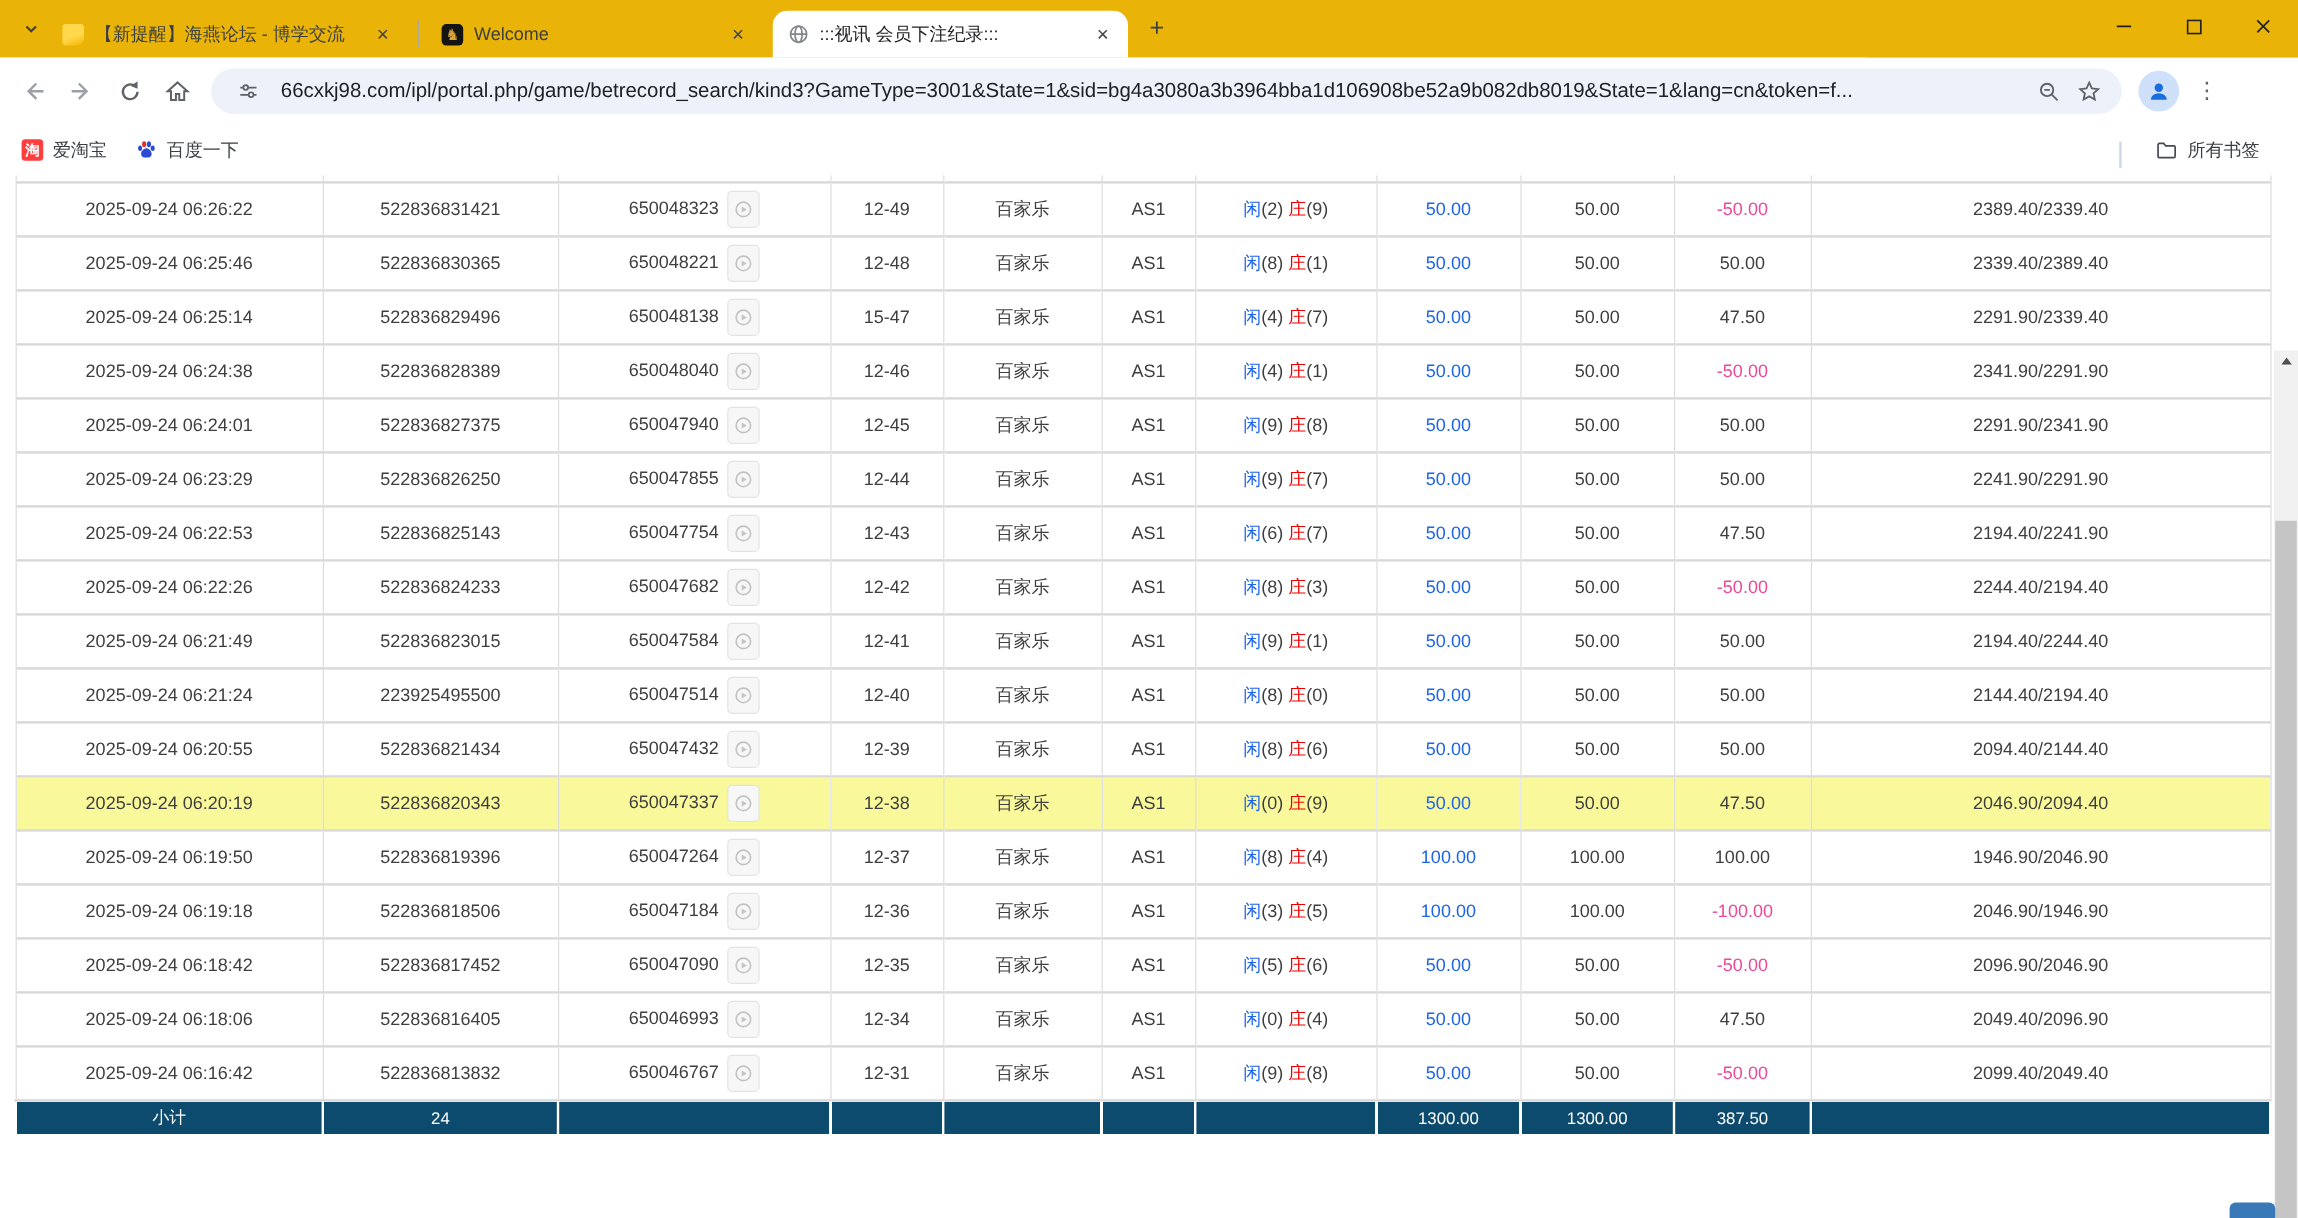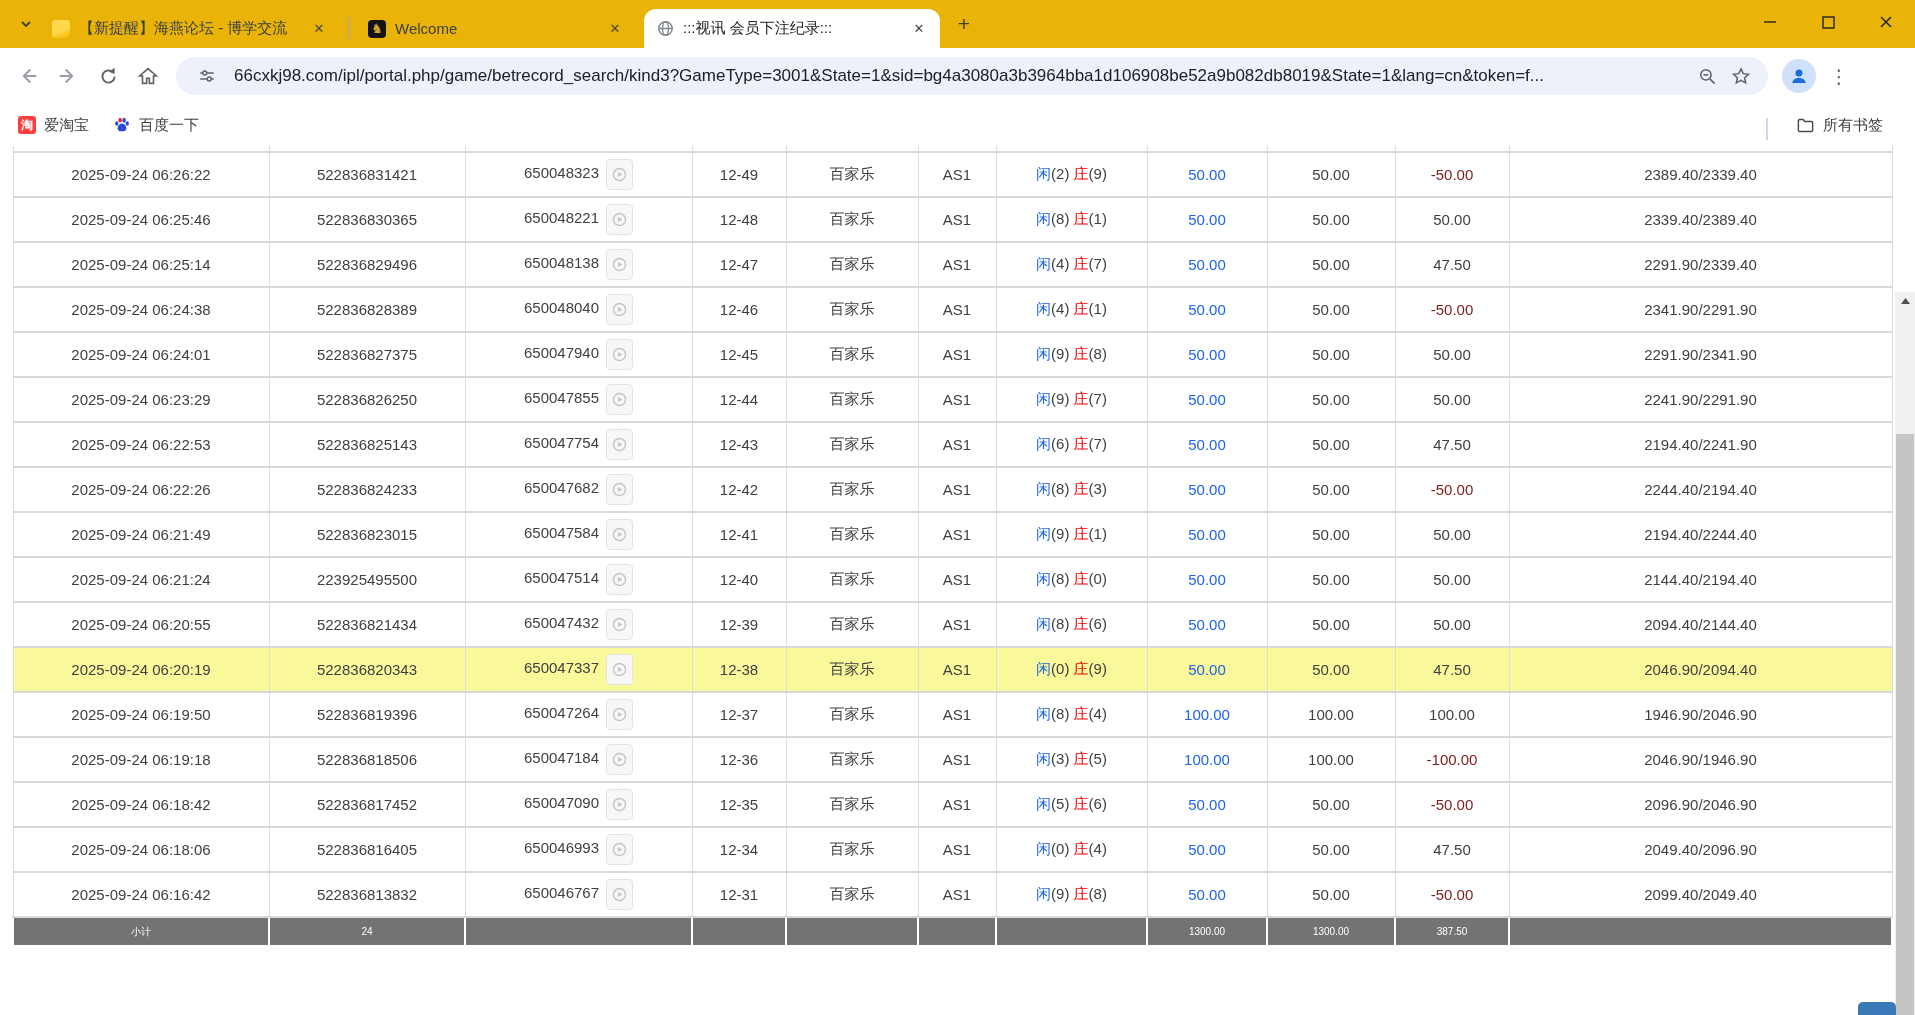--- a/index.html
+++ b/index.html
@@ -50,24 +50,24 @@
 
   
   #content { position:absolute; left:0; top:146px; width:1915px; height:869px; background:#fff; overflow:hidden; }
   table { border-collapse:collapse; table-layout:fixed; position:absolute; left:12px; top:0; width:1879px; }
   td { border:1px solid #dcdcdc; border-bottom:2px solid #d9d9d9; text-align:center; font-size:15px;
     color:#3f3f3f; height:45px; padding:0; overflow:hidden; white-space:nowrap; }
   tr.sliver td { height:6px; border-top:none; }
   tr.hl td { background:#f9f99c; }
   td .blue, .blue { color:#1d64e8; }
   td .red { color:#ef0000; }
-  td.neg { color:#7f1d1d;text-align:center; }
+  td.neg { color:#ec4899;text-align:center; }
   .vicon { display:inline-block; width:27px; height:31px; background:#f7f7f7; border:1px solid #e3e3e3;
     border-radius:4px; vertical-align:middle; margin-left:7px; line-height:29px; }
-  tr.foot td { background:#737373; color:#fff; border:2px solid #fff; height:29px; font-size:10px; }
+  tr.foot td { background:#0c4a6e; color:#fff; border:2px solid #fff; height:29px; font-size:14px; }
   
   .c0{width:256px}.c1{width:196px}.c2{width:227px}.c3{width:94px}.c4{width:132px}.c5{width:78px}
   .c6{width:151px}.c7{width:120px}.c8{width:128px}.c9{width:114px}.c10{width:383px}
 
   
   #scrollbar { position:absolute; right:0; top:146px; width:20px; height:869px; background:#f1f1f1; }
   #sb-up { position:absolute; top:0; left:0; width:20px; height:18px; display:flex; align-items:center;
     justify-content:center; color:#505050; font-size:9px; }
   #sb-thumb { position:absolute; top:142px; left:1px; width:18px; height:727px; background:#c5c5c5; }
 
@@ -277,21 +277,21 @@
             <td>50.00</td>
             <td>2339.40/2389.40</td>
           </tr>
           <tr class="row">
             <td>2025-09-24 06:25:14</td>
             <td>522836829496</td>
             <td>650048138<span class="vicon"><svg width="17" height="17" viewBox="0 0 24 24" style="margin:6px auto 0">
                   <circle cx="12" cy="12" r="8.5" fill="none" stroke="#c4c4c4" stroke-width="2"></circle>
                   <polygon points="10,8.5 16,12 10,15.5" fill="#c4c4c4"></polygon>
                 </svg></span></td>
-            <td>12-47</td>
+            <td>15-47</td>
             <td>百家乐</td>
             <td>AS1</td>
             <td><span class="blue">闲</span>(4) <span class="red">庄</span>(7)</td>
             <td class="blue">50.00</td>
             <td>50.00</td>
             <td>47.50</td>
             <td>2291.90/2339.40</td>
           </tr>
           <tr class="row">
             <td>2025-09-24 06:24:38</td>

